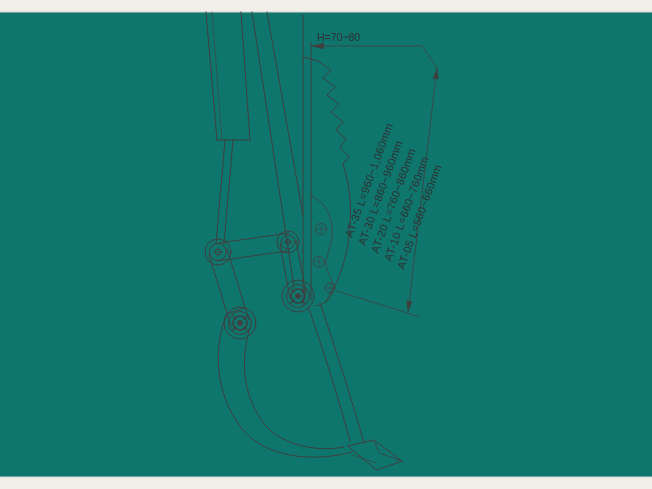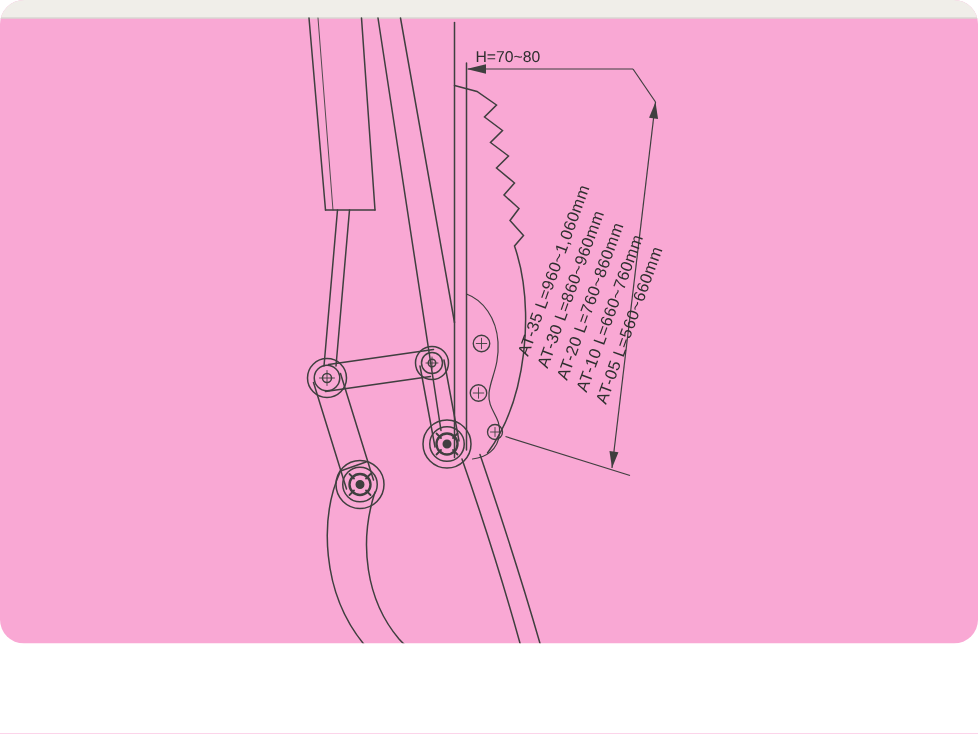--- a/index.html
+++ b/index.html
@@ -4,24 +4,23 @@
 <style>
   html, body {
     margin: 0;
     padding: 0;
     background: #ffffff;
     font-family: "Liberation Sans", "DejaVu Sans", sans-serif;
   }
   #canvas {
     position: relative;
     width: 652px;
-    height: 429px;
-    background: #f9a8d4;
+    height: 489px;
+    background: #0f766e;
     overflow: hidden;
-    border-radius: 16px;
   }
   svg { position: absolute; top: 0; left: 0; display: block; }
   text.spec-label {
     font-family: "Liberation Sans", "DejaVu Sans", sans-serif;
     font-size: 11px;
     fill: #2f2f2f;
     letter-spacing: 0.3px;
   }
   text.dim-label {
     font-family: "Liberation Sans", "DejaVu Sans", sans-serif;

